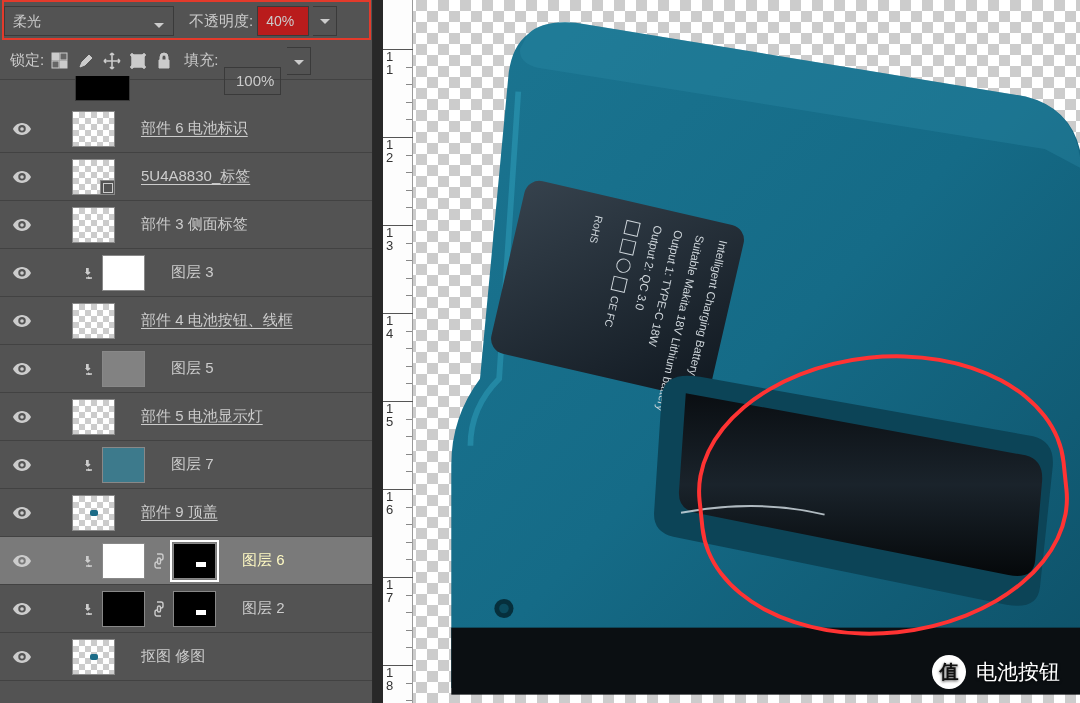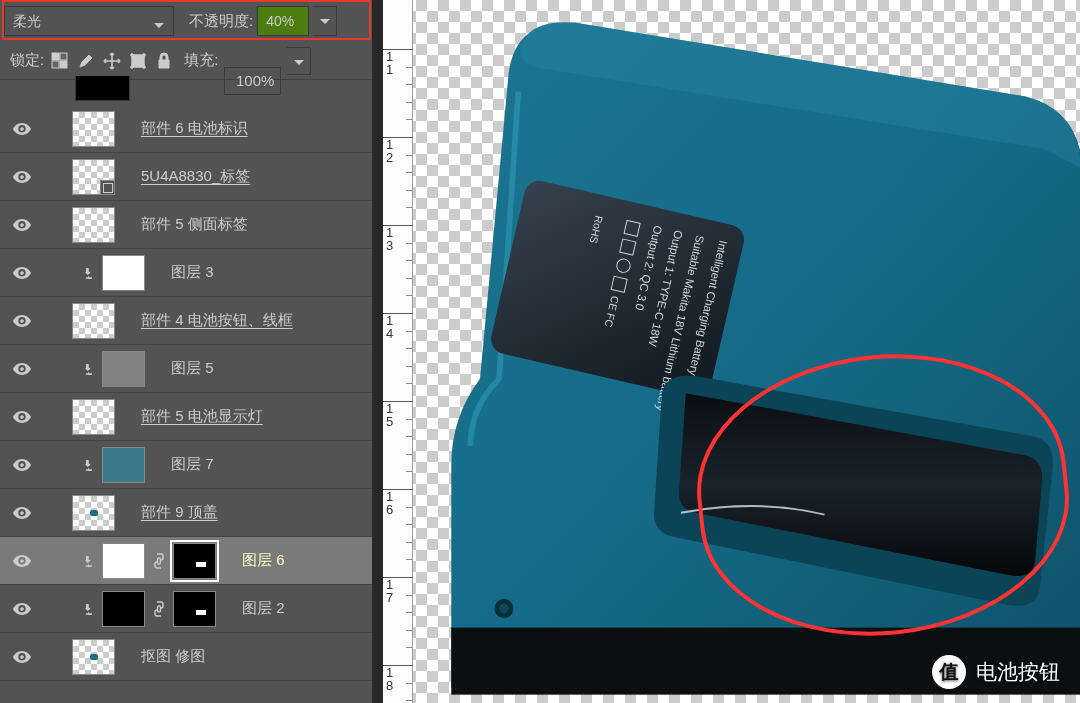--- a/index.html
+++ b/index.html
@@ -48,21 +48,21 @@
     border: 1px solid #3a3a3a;
   }
   .chev { width: 12px; height: 12px; display: inline-block; }
   .chev svg { width: 12px; height: 12px; fill: #ccc; }
   .lbl-op { margin-left: 11px; font-size: 15px; }
   .op-val {
     display: flex;
     align-items: center;
     height: 30px;
     border: 1px solid #3a3a3a;
-    background: #4d7c0f;
+    background: #b91c1c;
   }
   .op-val-inner { padding: 0 8px; min-width: 50px; }
   .op-drop {
     width: 24px; height: 30px;
     display: flex; align-items: center; justify-content: center;
     border: 1px solid #3a3a3a;
     border-left: none;
   }
 
   .lock-row {
@@ -365,21 +365,21 @@
       </div>
       <div class="layer-row">
         <span class="eye">
           <svg viewBox="0 0 20 20">
             <path d="M10 4C5 4 1.7 8 1 10c.7 2 4 6 9 6s8.3-4 9-6c-.7-2-4-6-9-6zm0 9.5A3.5 3.5 0 1110 6a3.5 3.5 0 010 7.5z"></path>
             <circle cx="10" cy="10" r="1.8"></circle>
           </svg>
         </span>
         <span class="spacer d1"></span>
         <span class="thumb chk"></span>
-        <span class="lname noline">部件 5 侧面标签</span>
+        <span class="lname noline">部件 3 侧面标签</span>
       </div>
       <div class="layer-row">
         <span class="eye">
           <svg viewBox="0 0 20 20">
             <path d="M10 4C5 4 1.7 8 1 10c.7 2 4 6 9 6s8.3-4 9-6c-.7-2-4-6-9-6zm0 9.5A3.5 3.5 0 1110 6a3.5 3.5 0 010 7.5z"></path>
             <circle cx="10" cy="10" r="1.8"></circle>
           </svg>
         </span>
         <span class="spacer d2"></span>
         <span class="clip">

